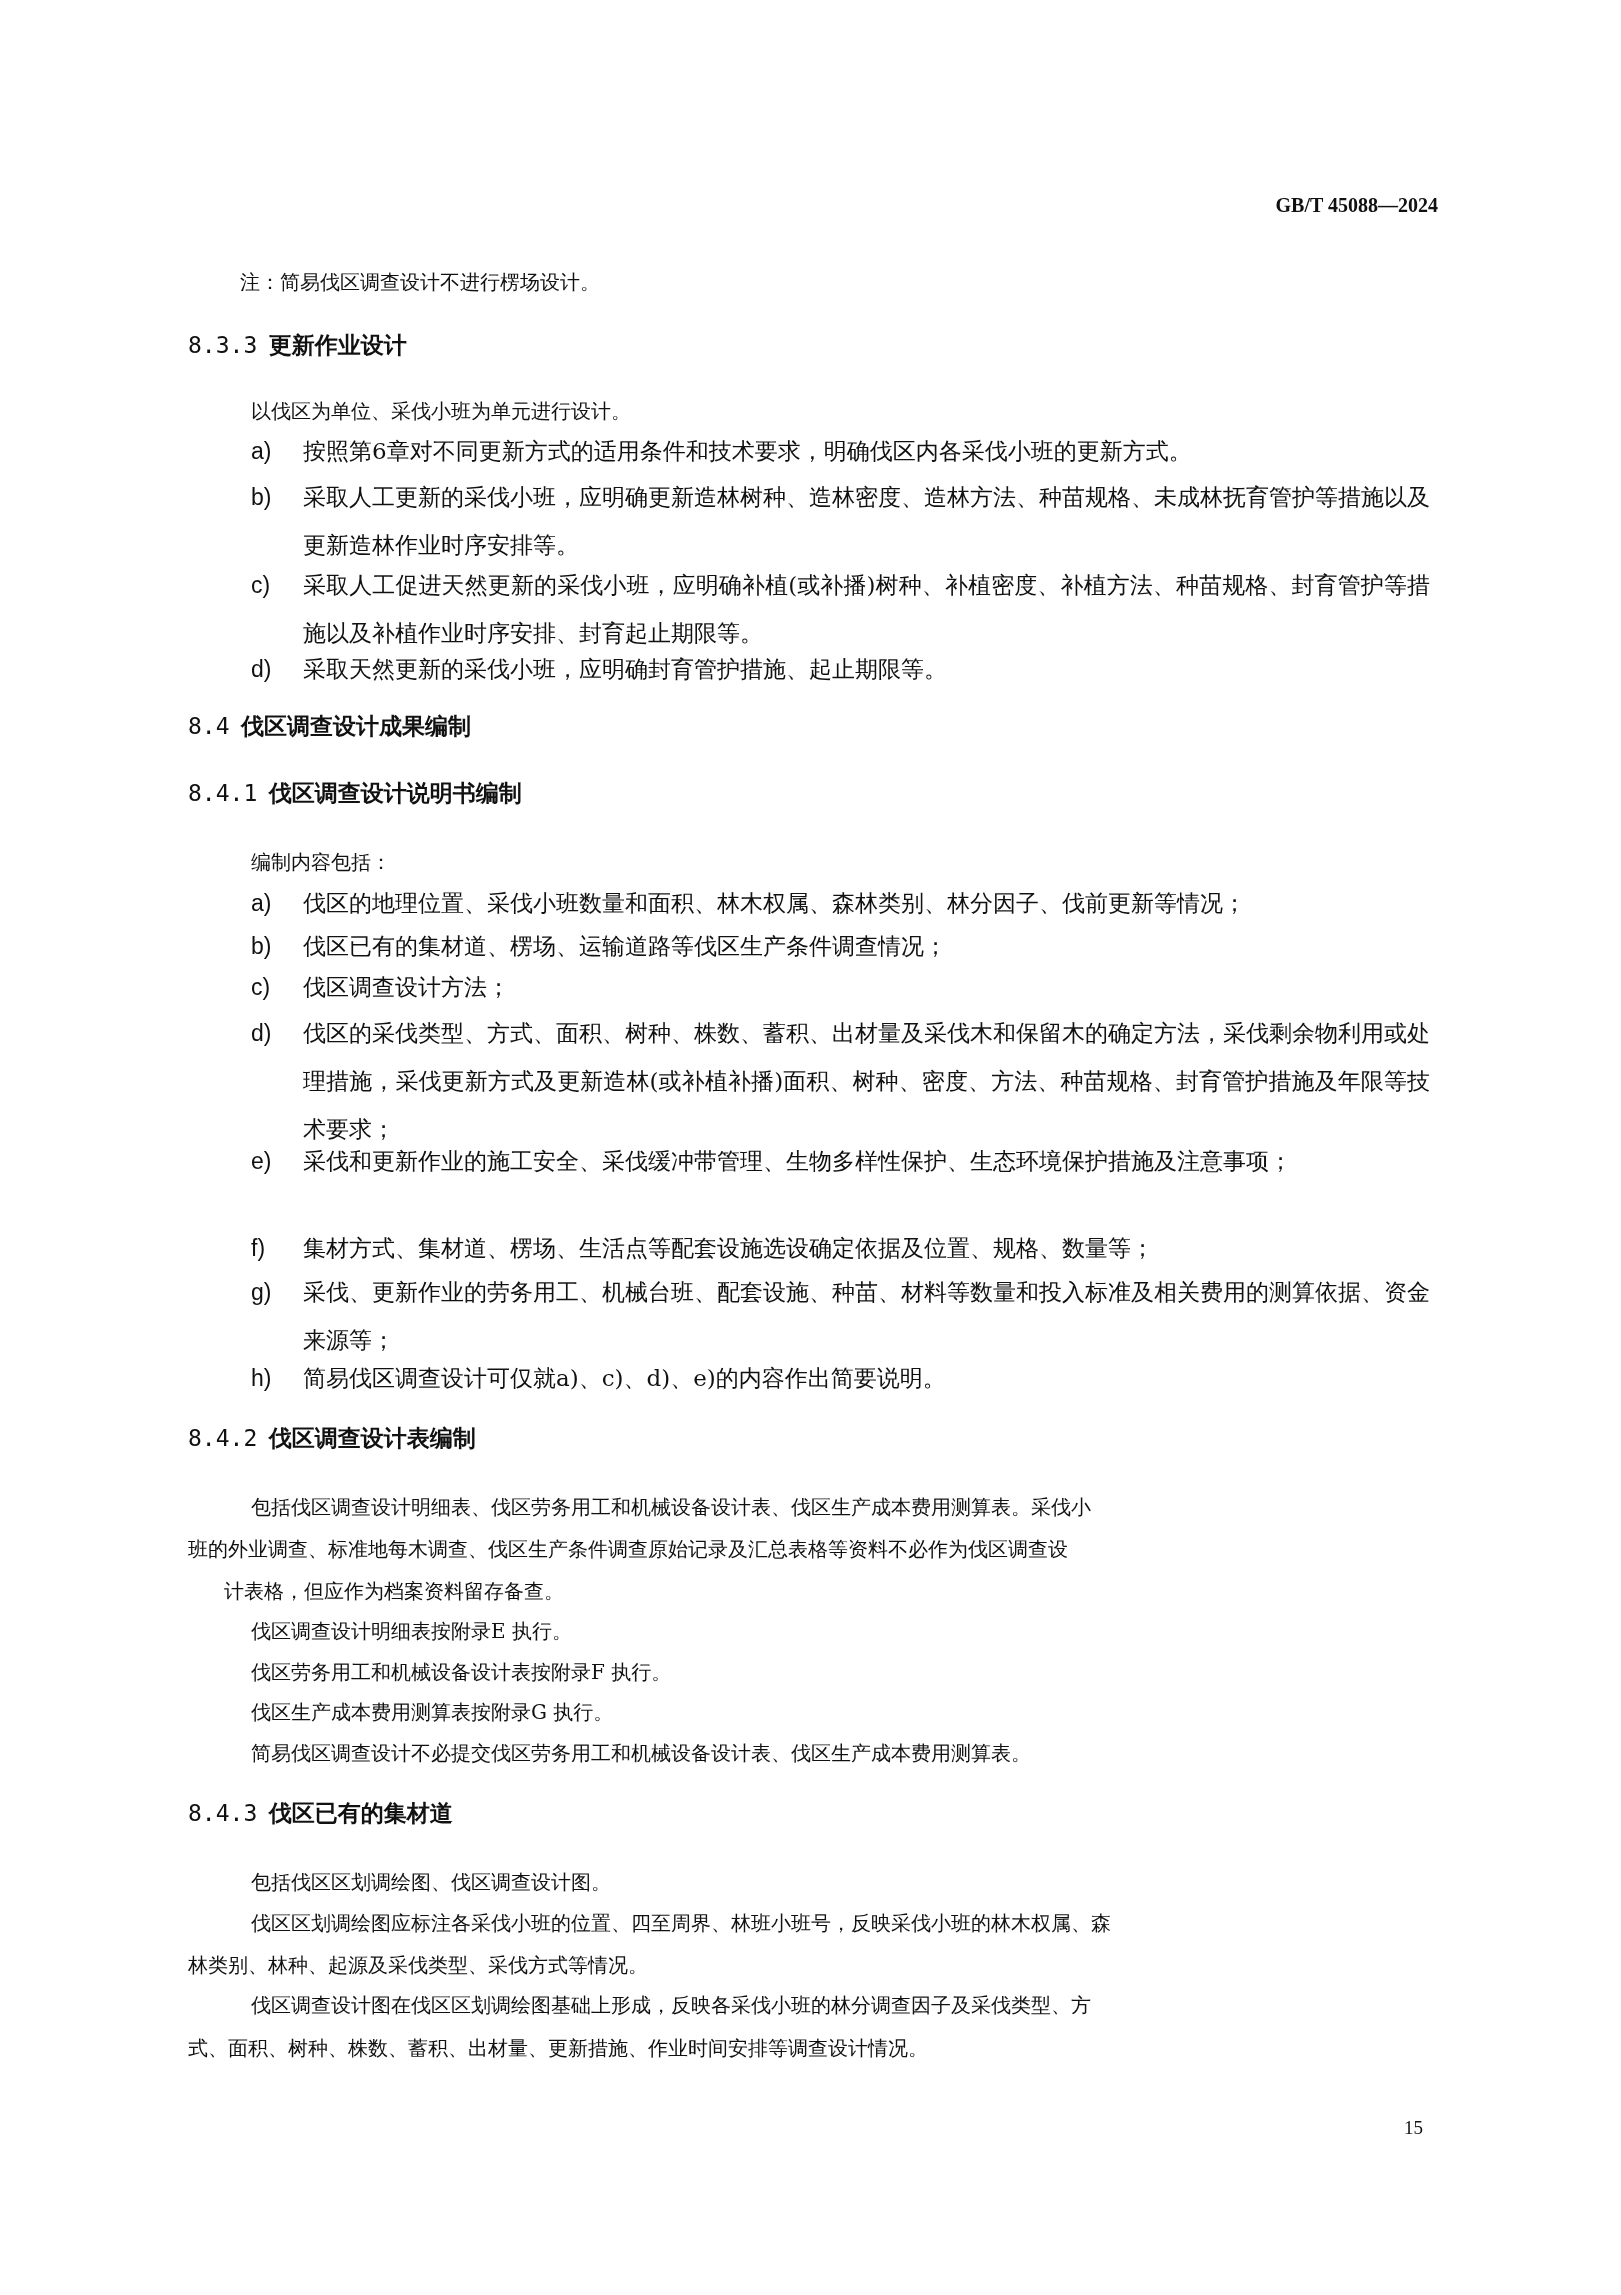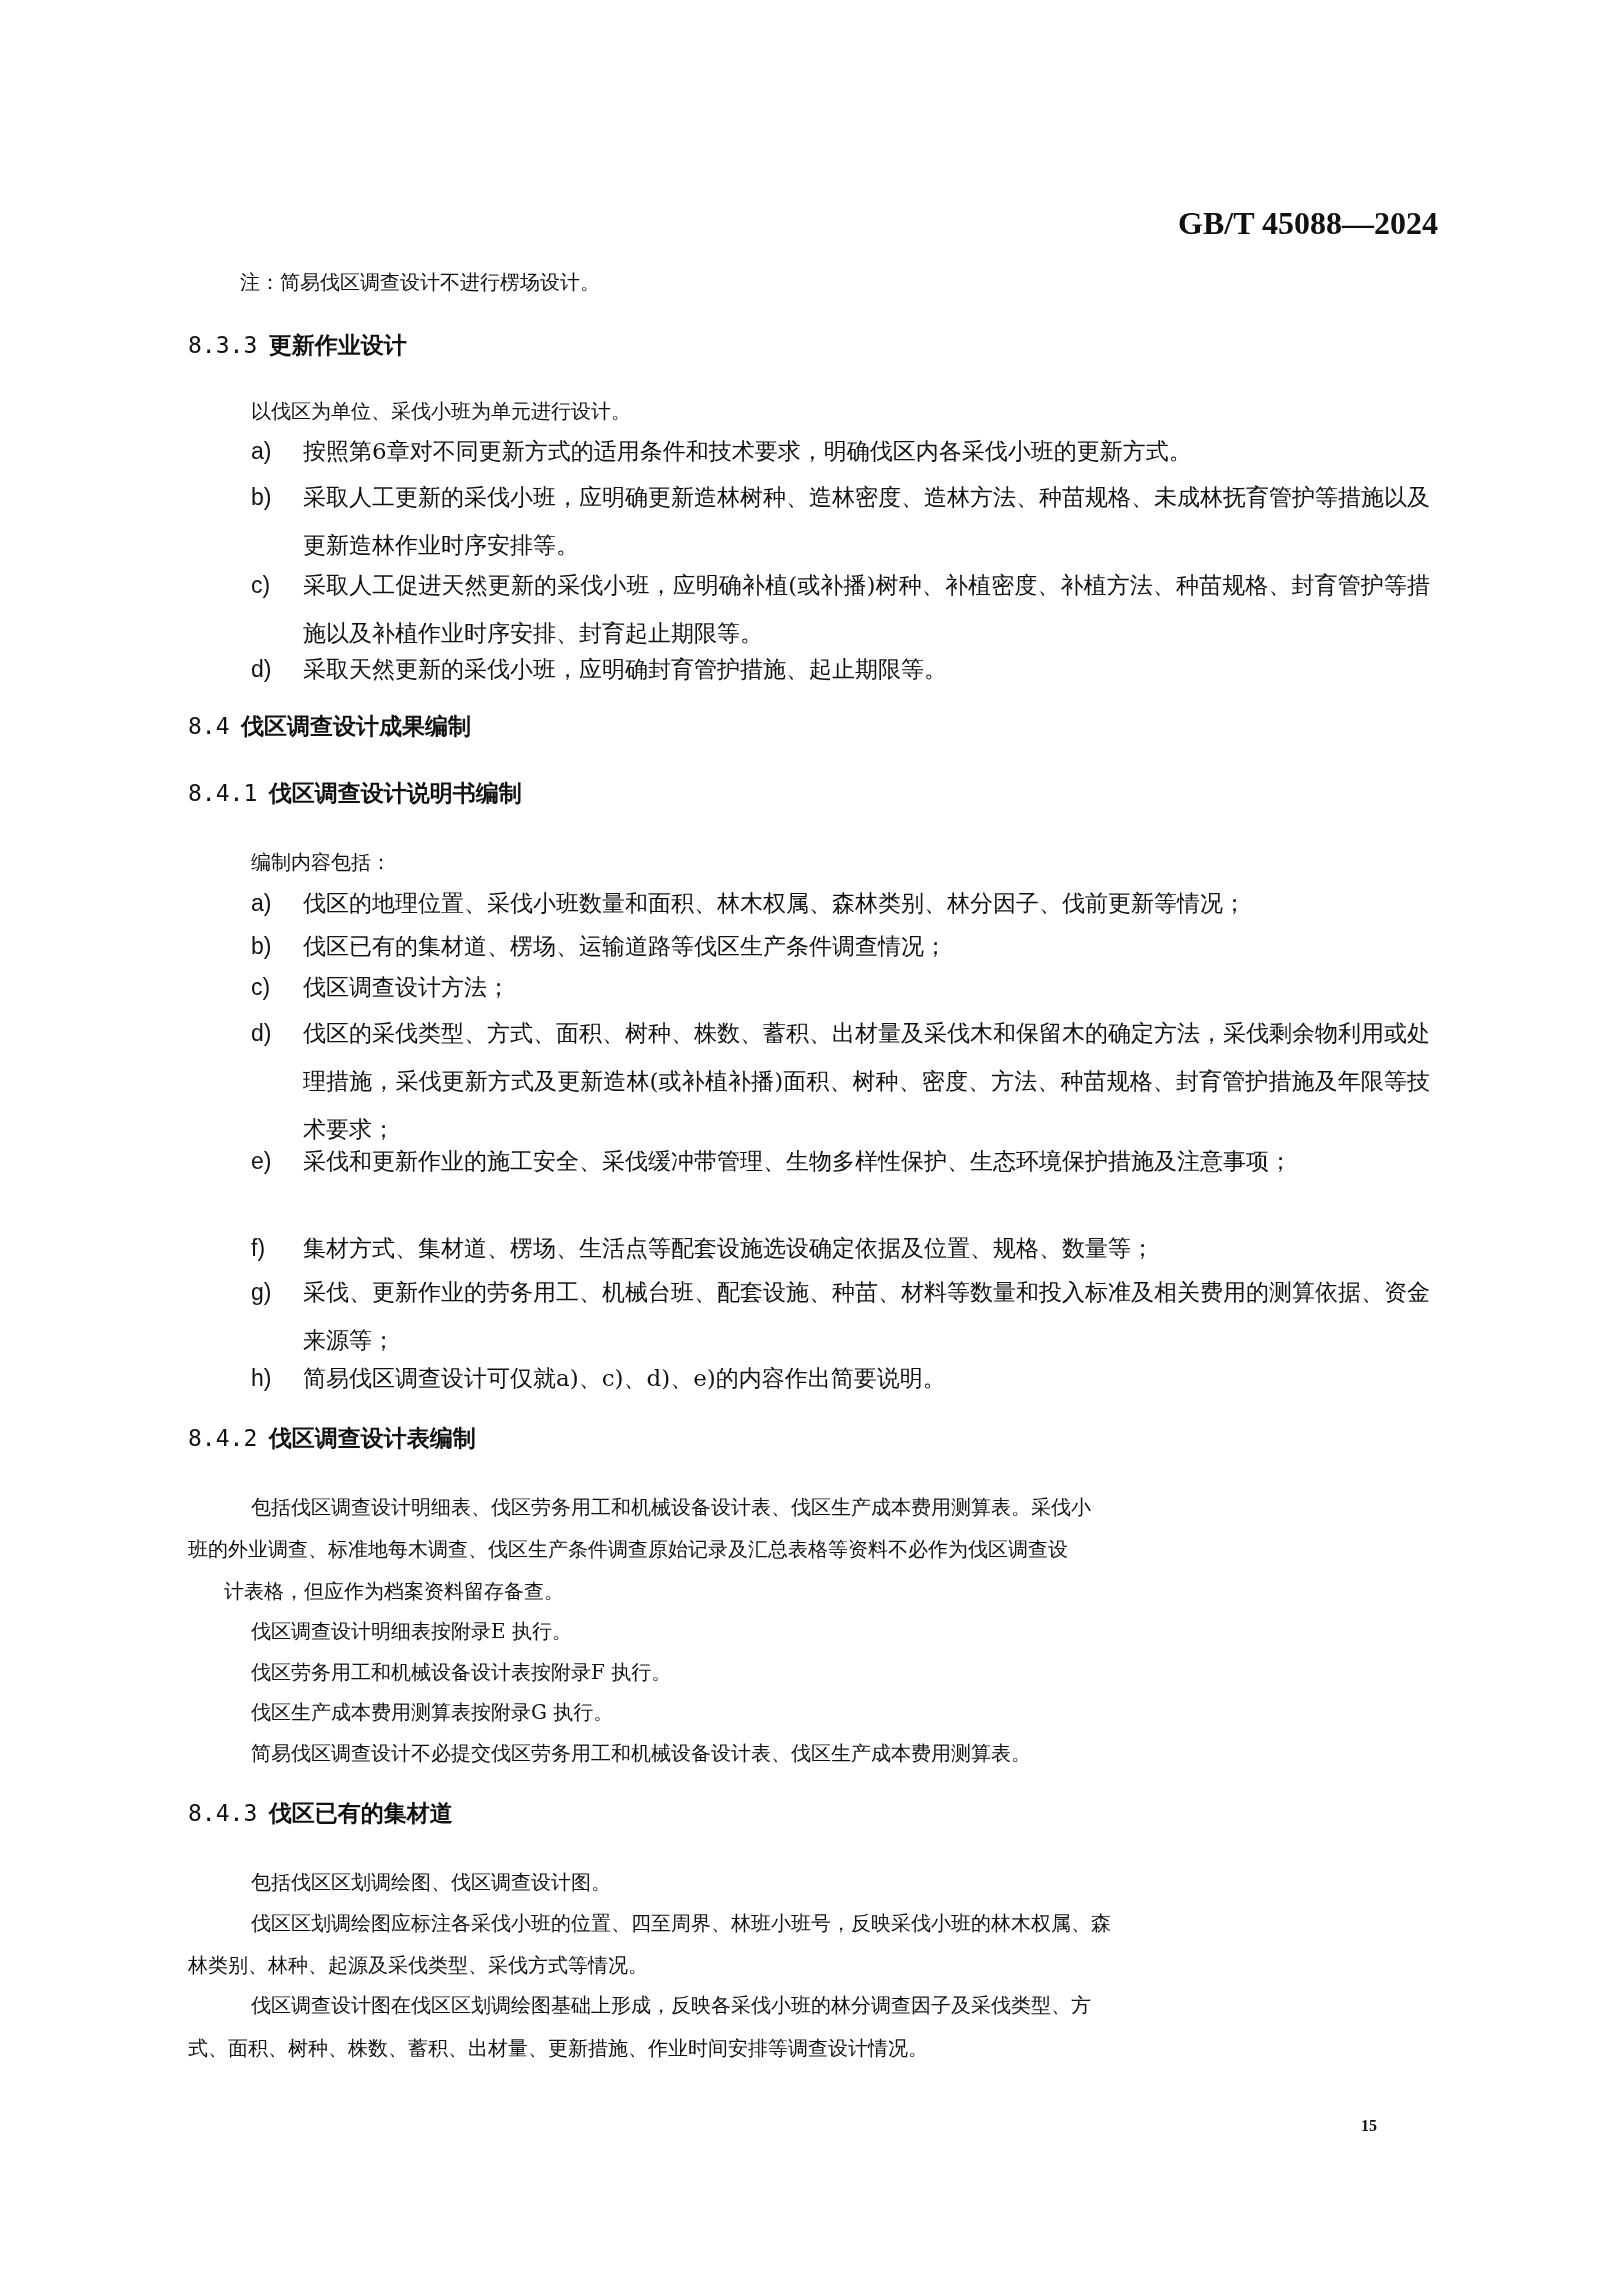--- a/index.html
+++ b/index.html
@@ -4,25 +4,25 @@
 <style>
   html, body { margin: 0; padding: 0; background: #ffffff; }
   body {
     width: 1622px; height: 2295px; position: relative; overflow: hidden;
     color: #111111;
     font-family: "DejaVu Serif", "Liberation Serif", serif;
   }
   .std-code {
     position: absolute; top: 194px; right: 184px;
     font-family: "Liberation Serif", "DejaVu Serif", serif;
-    font-weight: bold; font-size: 32px; letter-spacing: 0px; margin-top: 11px;
+    font-weight: bold; font-size: 20px; letter-spacing: 0px;
   }
   .page-num {
-    position: absolute; top: 2117px; left: 1361px;
-    font-family: "Liberation Serif", serif; font-size: 16px; font-weight: bold;
+    position: absolute; top: 2117px; left: 1404px;
+    font-family: "Liberation Serif", serif; font-size: 19px;
   }
   .content { position: absolute; left: 188px; top: 0; width: 1252px; }
   .note {
     position: absolute; left: 240px; top: 269px;
     font-size: 20px; white-space: nowrap;
   }
   .heading {
     position: absolute; left: 0; font-size: 23px; font-weight: bold;
     white-space: nowrap; font-family: "DejaVu Sans", sans-serif;
   }

